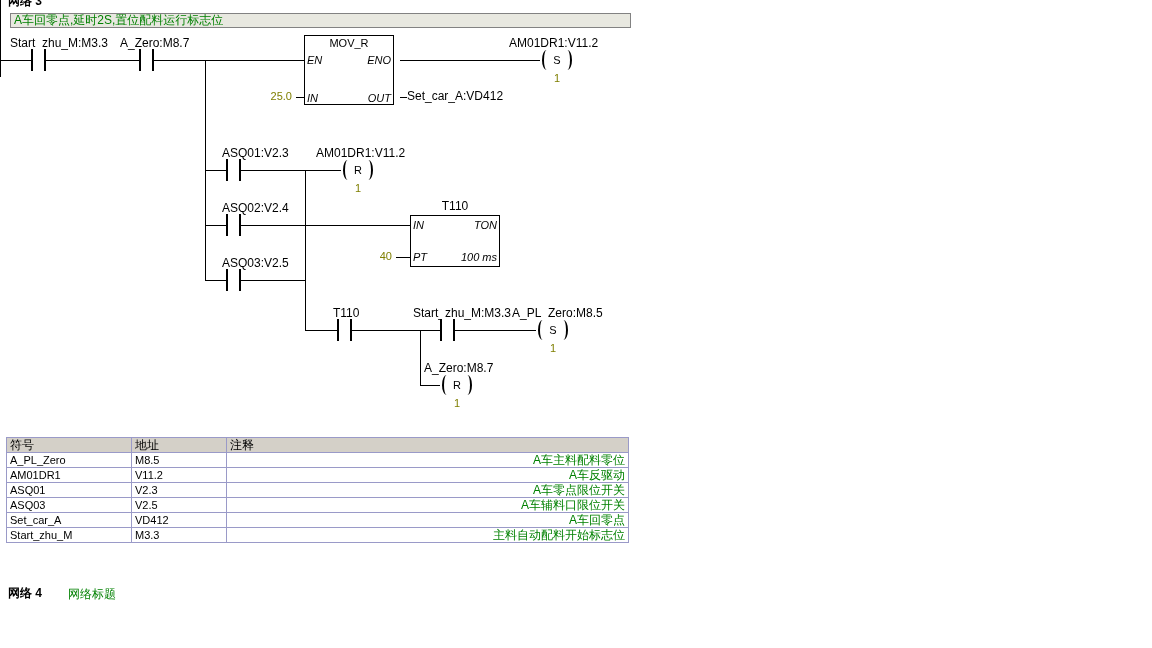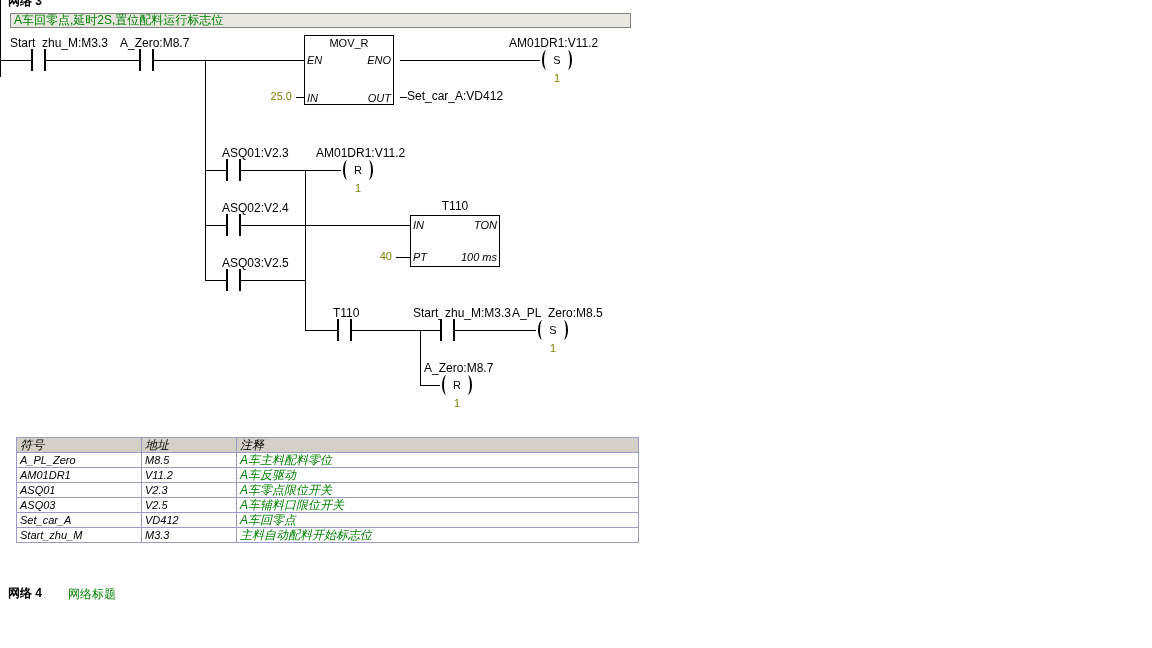--- a/index.html
+++ b/index.html
@@ -29,27 +29,27 @@
   .paren.pl{border-left:2px solid #000;border-radius:50%;}
   .paren.pr{border-right:2px solid #000;border-radius:50%;}
   .cletter{font-size:11px;line-height:11px;padding:0 2px;}
   .operand{position:absolute;width:34px;text-align:center;font-size:11px;color:#7f7f00;}
   .val{position:absolute;font-size:11px;color:#7f7f00;white-space:nowrap;}
   
   .plcbox{position:absolute;border:1px solid #000;background:#fff;box-sizing:border-box;}
   .boxtitle{position:absolute;left:0;top:1px;width:100%;text-align:center;font-size:11px;}
   .pin{position:absolute;font-size:11px;line-height:13px;white-space:nowrap;font-style:italic;}
   
-  .symtab{position:absolute;left:16px;top:437px;border-collapse:collapse;table-layout:fixed;font-style:italic;}
+  .symtab{position:absolute;left:6px;top:437px;border-collapse:collapse;table-layout:fixed;}
   .symtab th,.symtab td{
     border:1px solid #9a9ac8;height:14px;padding:0 3px;text-align:left;
     font-weight:normal;white-space:nowrap;overflow:hidden;font-size:11px;line-height:14px;
   }
   .symtab th{background:#d4d0c8;font-size:12px;}
-  .symtab td.c-com{color:#008000;font-size:12px;}
+  .symtab td.c-com{color:#008000;font-size:12px;text-align:right;}
 </style>
 </head>
 <body>
 
 <div class="screen">
 
   <div class="net-label" style="left:8px;top:-7px">网络 3</div>
   <div class="comment-bar">
     <span>A车回零点,延时2S,置位配料运行标志位</span>
   </div>

